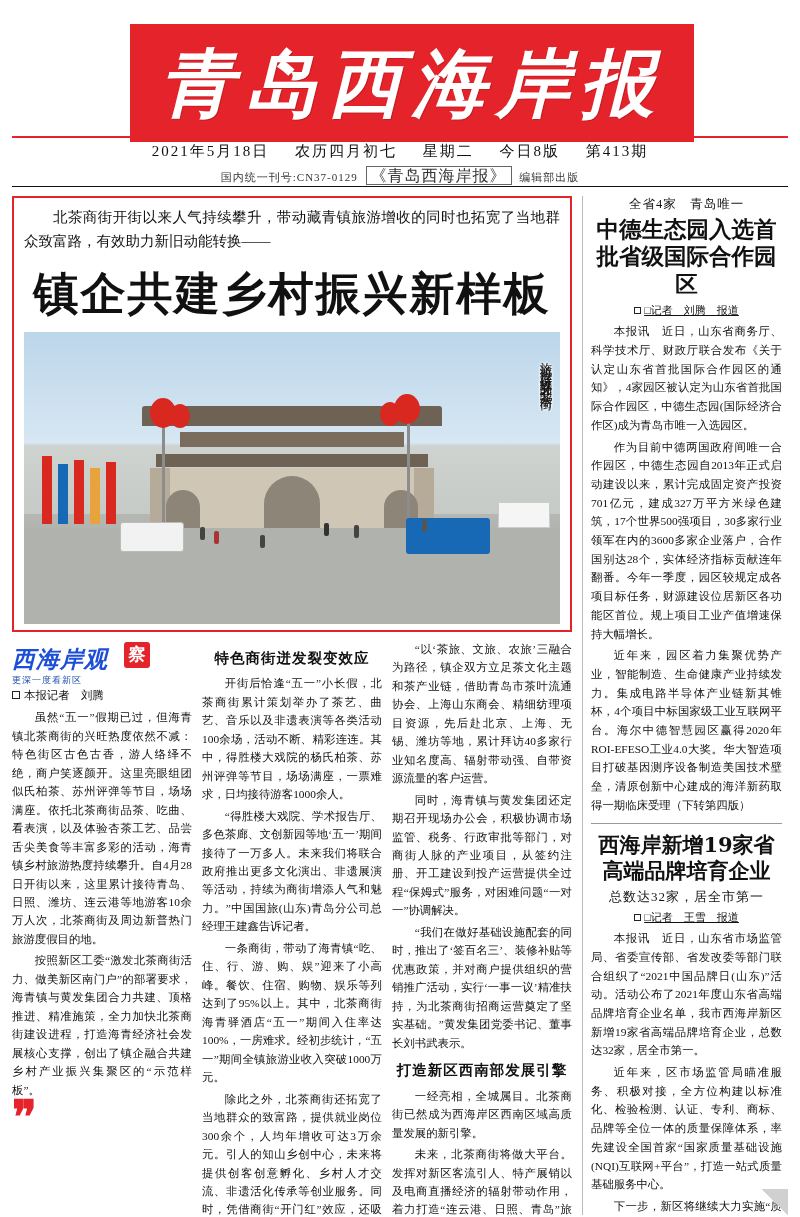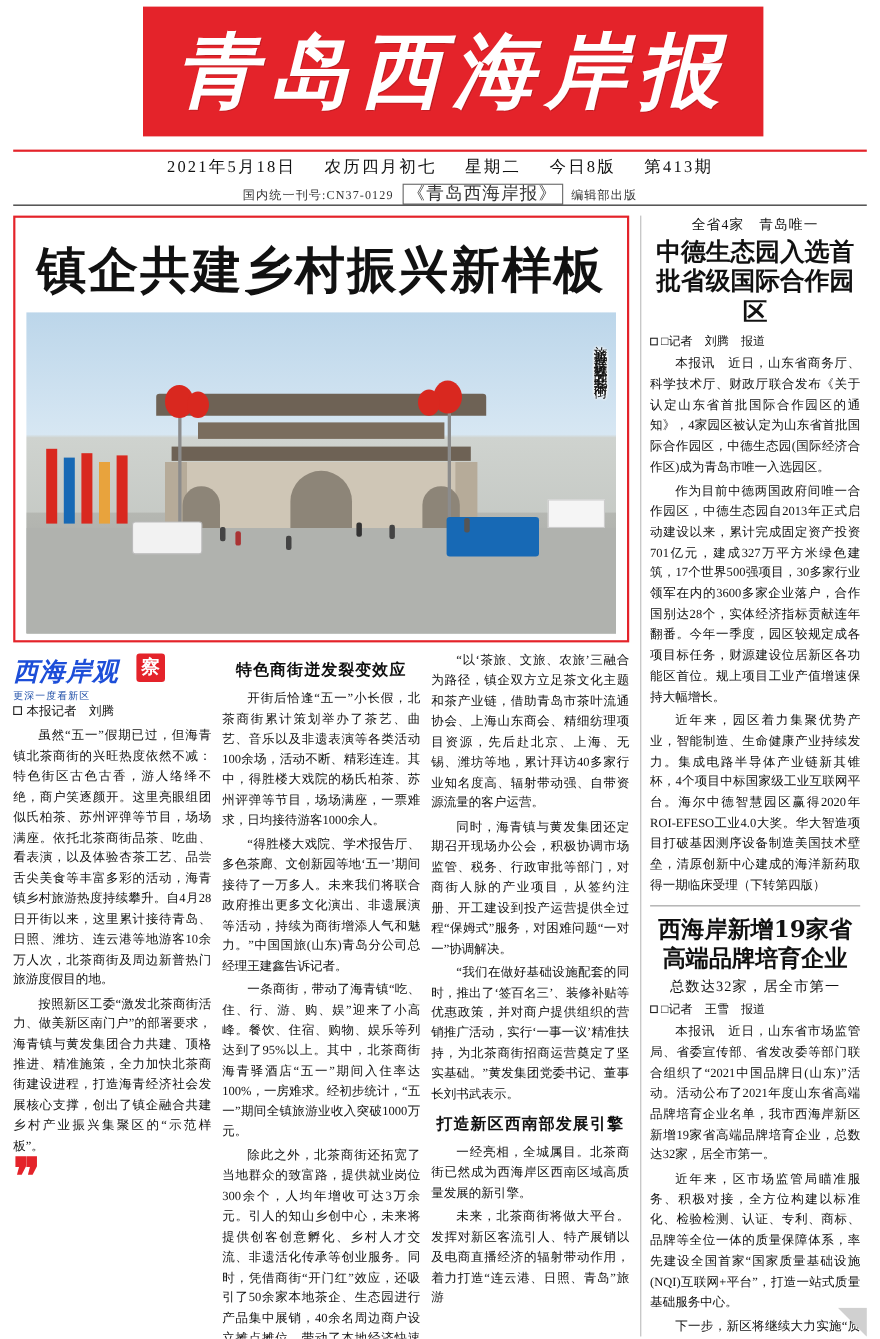--- a/index.html
+++ b/index.html
@@ -15,21 +15,21 @@
   }
   .page { width:800px; height:1217px; position:relative; padding: 0 12px; }
 
   
   .masthead {
     position: relative;
     height: 128px;
     margin: 6px 0 0 0;
   }
   .mast-red {
-    position:absolute; left:118px; top:0; width:564px; height:118px;
+    position:absolute; left:118px; top:18px; width:564px; height:118px;
     background:#e4232a;
     display:flex; align-items:center; justify-content:center;
   }
   .mast-title {
     font-family:"DejaVu Serif", serif;
     color:#fff;
     font-size:74px;
     font-weight:700;
     letter-spacing:10px;
     line-height:1;
@@ -140,21 +140,21 @@
   .r-kicker { font-size:12.5px; text-align:center; letter-spacing:1px; }
   .r-head {
     font-family:"DejaVu Serif", serif;
     font-size:22.5px; font-weight:700; text-align:center; line-height:1.22; letter-spacing:0px; margin:3px 0 5px 0;
   }
   .r-head2 {
     font-family:"DejaVu Serif", serif;
     font-size:21px; font-weight:700; text-align:center; line-height:1.25; margin:4px 0 4px 0;
   }
   .r-sub { font-size:13px; text-align:center; margin-bottom:4px; letter-spacing:1px;}
-  .r-byline { font-size:11px; margin:2px 0 4px 0;}
+  .r-byline { font-size:11px; text-align:center; margin:2px 0 4px 0;text-decoration:underline;}
   .r-byline .sq { display:inline-block; width:7px; height:7px; border:1px solid #222; margin-right:3px;}
   .r-body { font-size:11.4px; line-height:1.64; text-align:justify; }
   .r-body p { margin:0 0 3px 0; text-indent:2em; }
   .hr-thin { height:1px; background:#999; margin:8px 0; }
 
   .corner-fold {
     position:absolute; right:12px; bottom:8px; width:26px; height:26px;
     background:linear-gradient(225deg,#d0d0d0 50%, transparent 51%);
   }
 </style>
@@ -181,20 +181,21 @@
       <span>编辑部出版</span>
     </div>
     <div class="mast-rule2"></div>
   </div>
 
   <div class="content">
 
     <div class="left-wrap">
 
       <div class="lead-box">
+        <div class="kicker">北茶商街开街以来人气持续攀升，带动藏青镇旅游增收的同时也拓宽了当地群众致富路，有效助力新旧动能转换——</div>
         <div class="headline">镇企共建乡村振兴新样板</div>
 
         <div class="photo">
           <div class="ground"></div>
           <div class="plaza"></div>
 
           <div class="gate">
             <div class="roof"></div>
             <div class="roof2"></div>
             <div class="roof3"></div>

